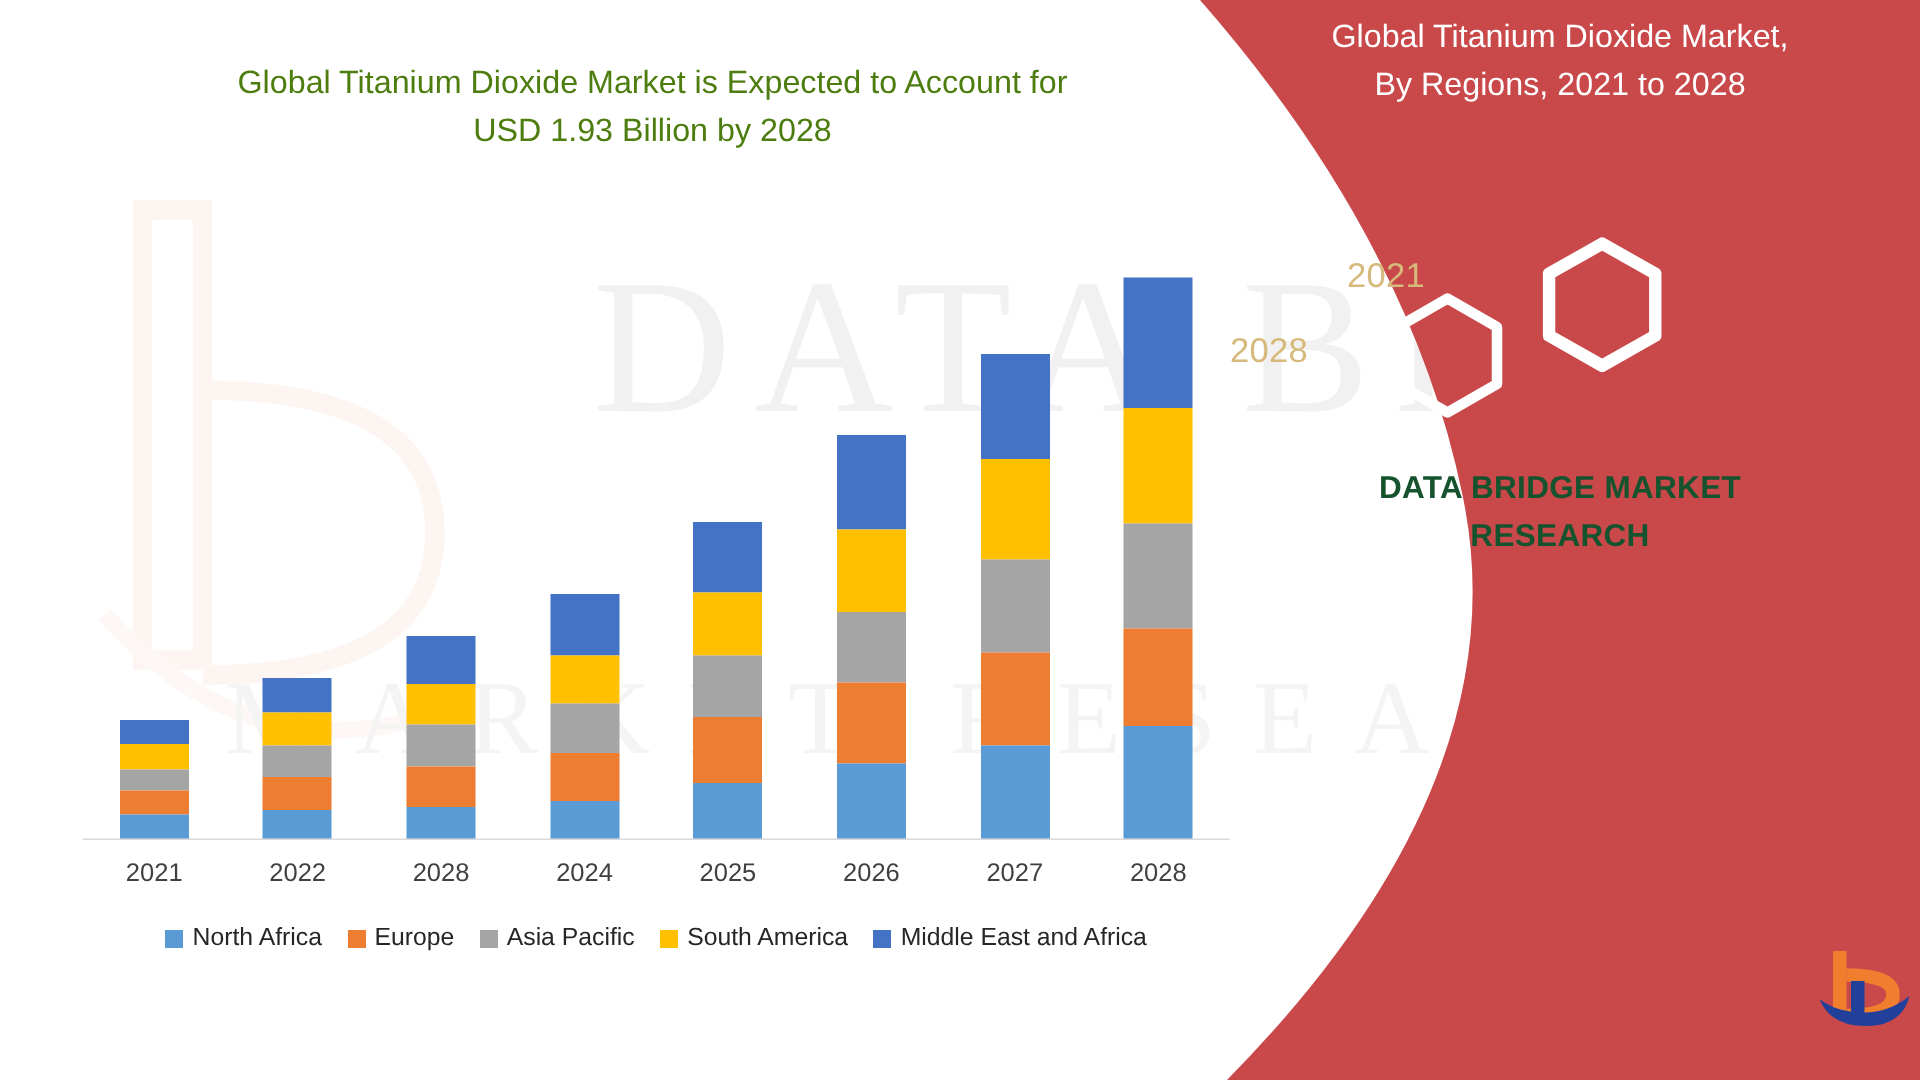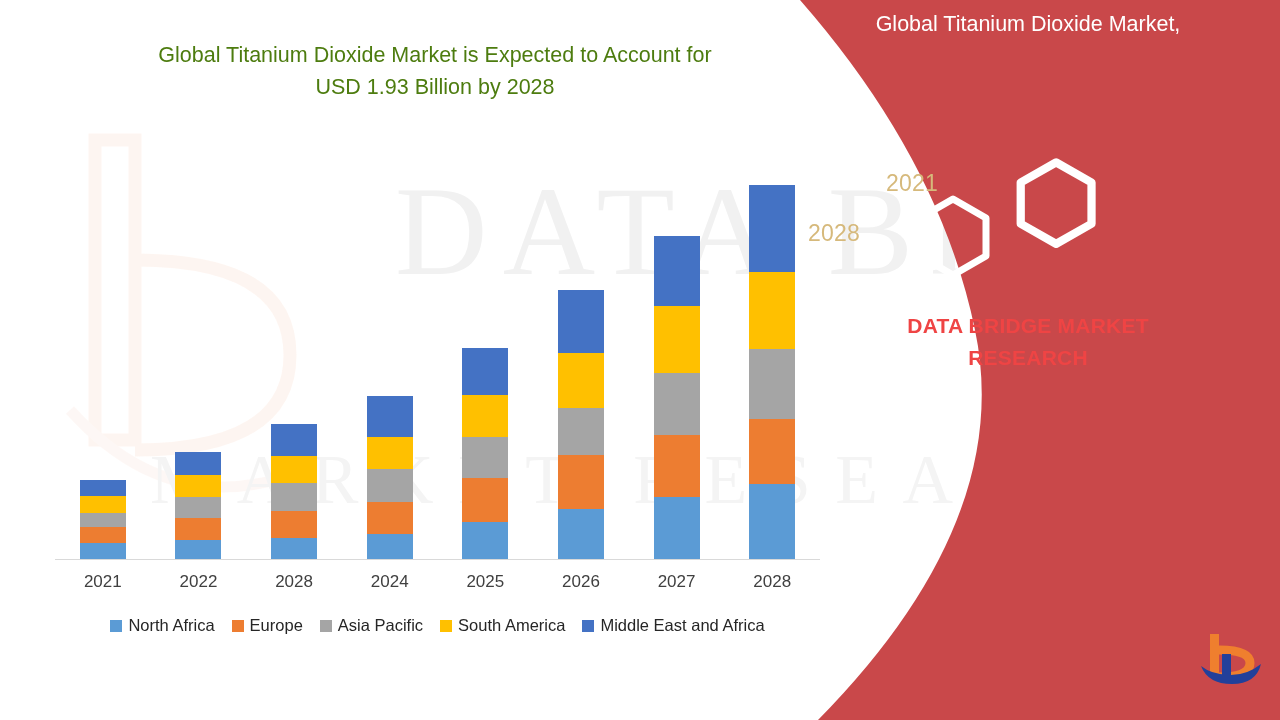--- a/index.html
+++ b/index.html
@@ -140,21 +140,21 @@
   #red-panel {
     position: absolute;
     right: 0;
     top: 0;
     width: 480px;
     height: 720px;
     pointer-events: none;
   }
   #red-content {
     position: absolute;
-    right: 12px;
+    right: 0;
     top: 0;
     width: 480px;
     height: 596px;
   }
   #panel-title {
     position: absolute;
     left: 30px;
     top: 8px;
     width: 420px;
     text-align: center;
@@ -177,21 +177,21 @@
   }
   #hex-2021-label { left: 98px; top: 170px; }
   #hex-2028-label { left: 20px; top: 220px; }
 
   #brand {
     position: absolute;
     left: 30px;
     top: 310px;
     width: 420px;
     text-align: center;
-    color: #ef4444;
+    color: #14532d;
     font-size: 21px;
     font-weight: bold;
     line-height: 1.5;
     letter-spacing: 0.01em;
   }
 
   #logo {
     position: absolute;
     left: 410px;
     top: 630px;
@@ -312,20 +312,21 @@
       </div>
     </div>
 
   <svg id="red-panel" viewBox="0 0 480 720" preserveAspectRatio="none" xmlns="http://www.w3.org/2000/svg">
     <path d="M480 0 L480 720 L18 720 Q215 520 175 330 Q140 160 0 0 Z" fill="#c9484a"></path>
   </svg>
 
   <div id="red-content">
     <div id="panel-title">
       <div>Global Titanium Dioxide Market,</div>
+      <div>By Regions, 2021 to 2028</div>
     </div>
 
     <div id="hexes">
       <svg width="200" height="150" viewBox="0 0 200 150" xmlns="http://www.w3.org/2000/svg">
         <polygon points="112,42 142,25 172,42 172,77 142,94 112,77" fill="none" stroke="#ffffff" stroke-width="7" stroke-linejoin="round" transform="scale(1.18) translate(-8,-6)"></polygon>
         <polygon points="22,88 55,69 88,88 88,126 55,145 22,126" fill="none" stroke="#ffffff" stroke-width="7" stroke-linejoin="round" transform="scale(1.0) translate(0,-10)"></polygon>
       </svg>
     </div>
     <div class="hex-label" id="hex-2021-label">2021</div>
     <div class="hex-label" id="hex-2028-label">2028</div>

